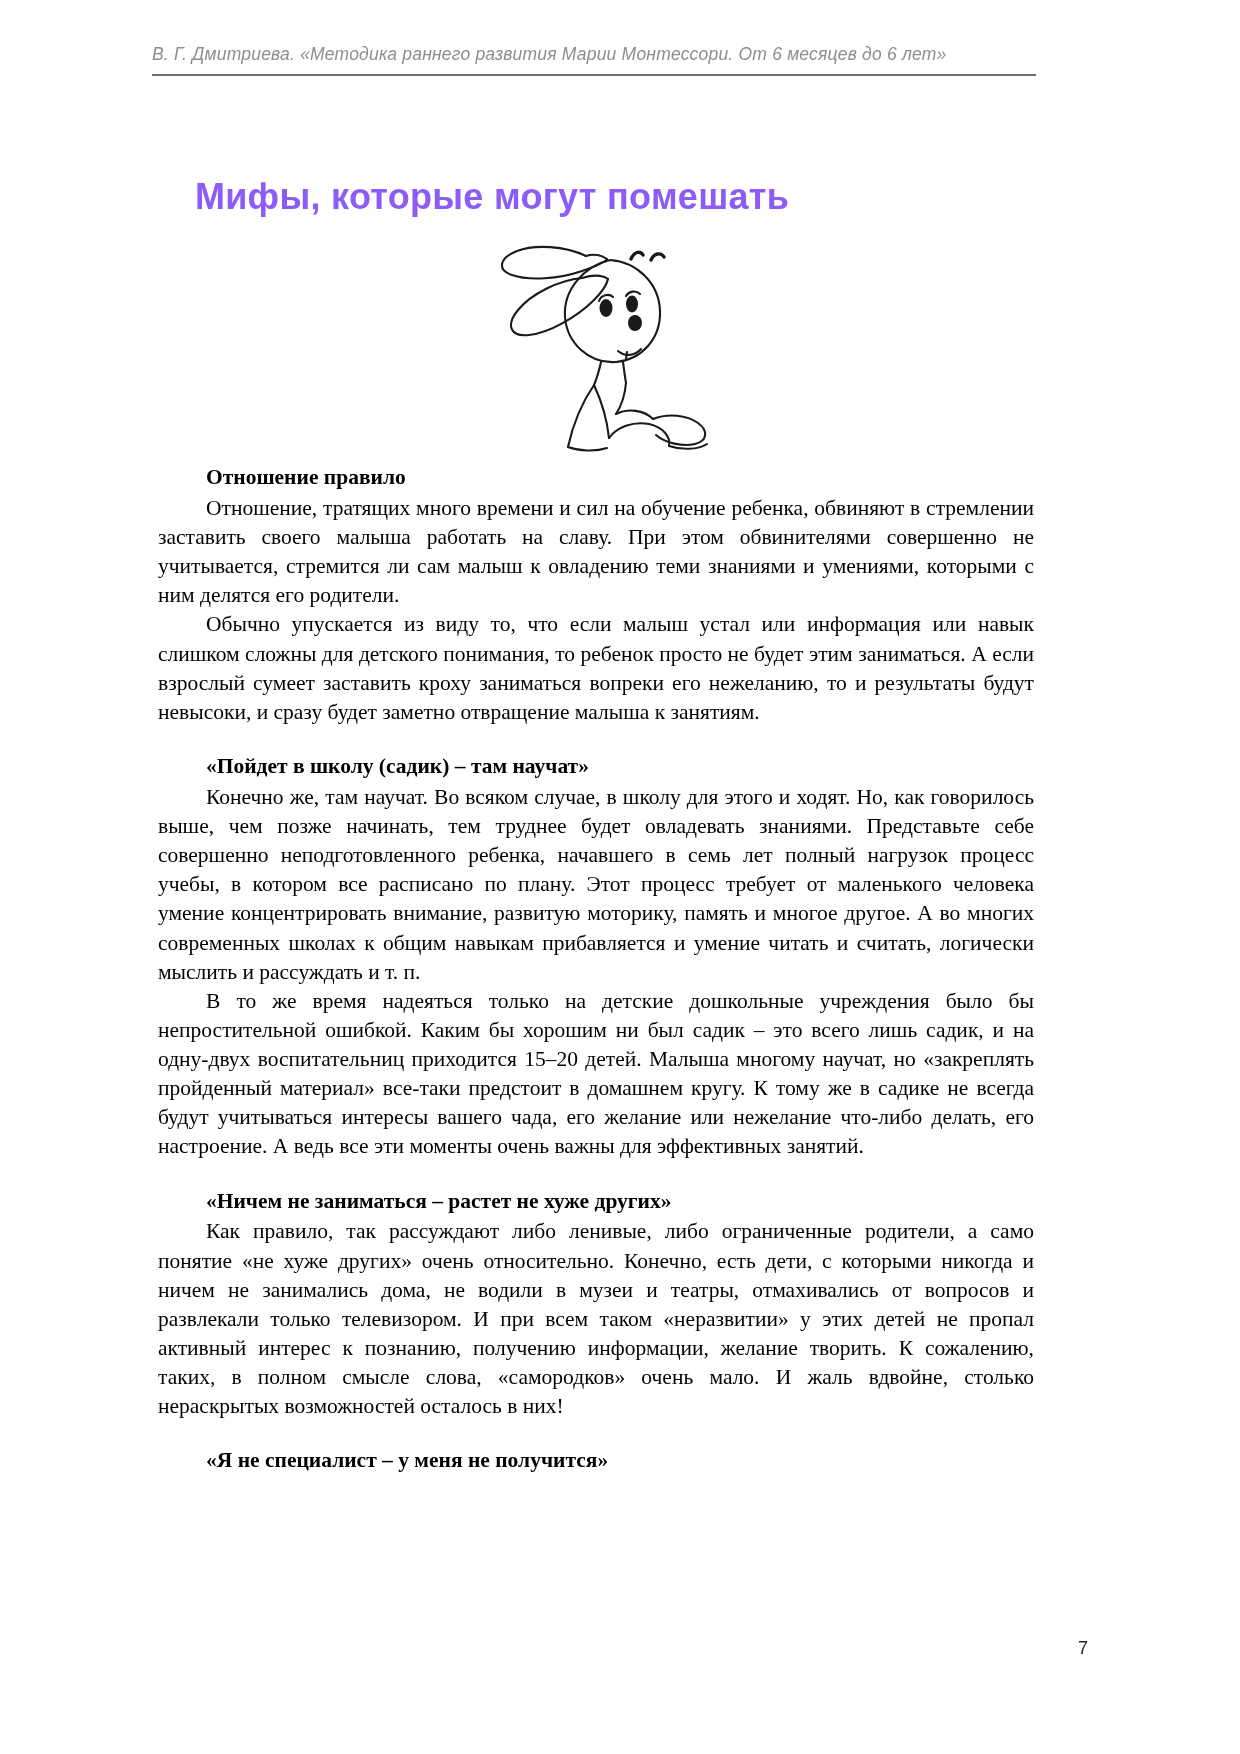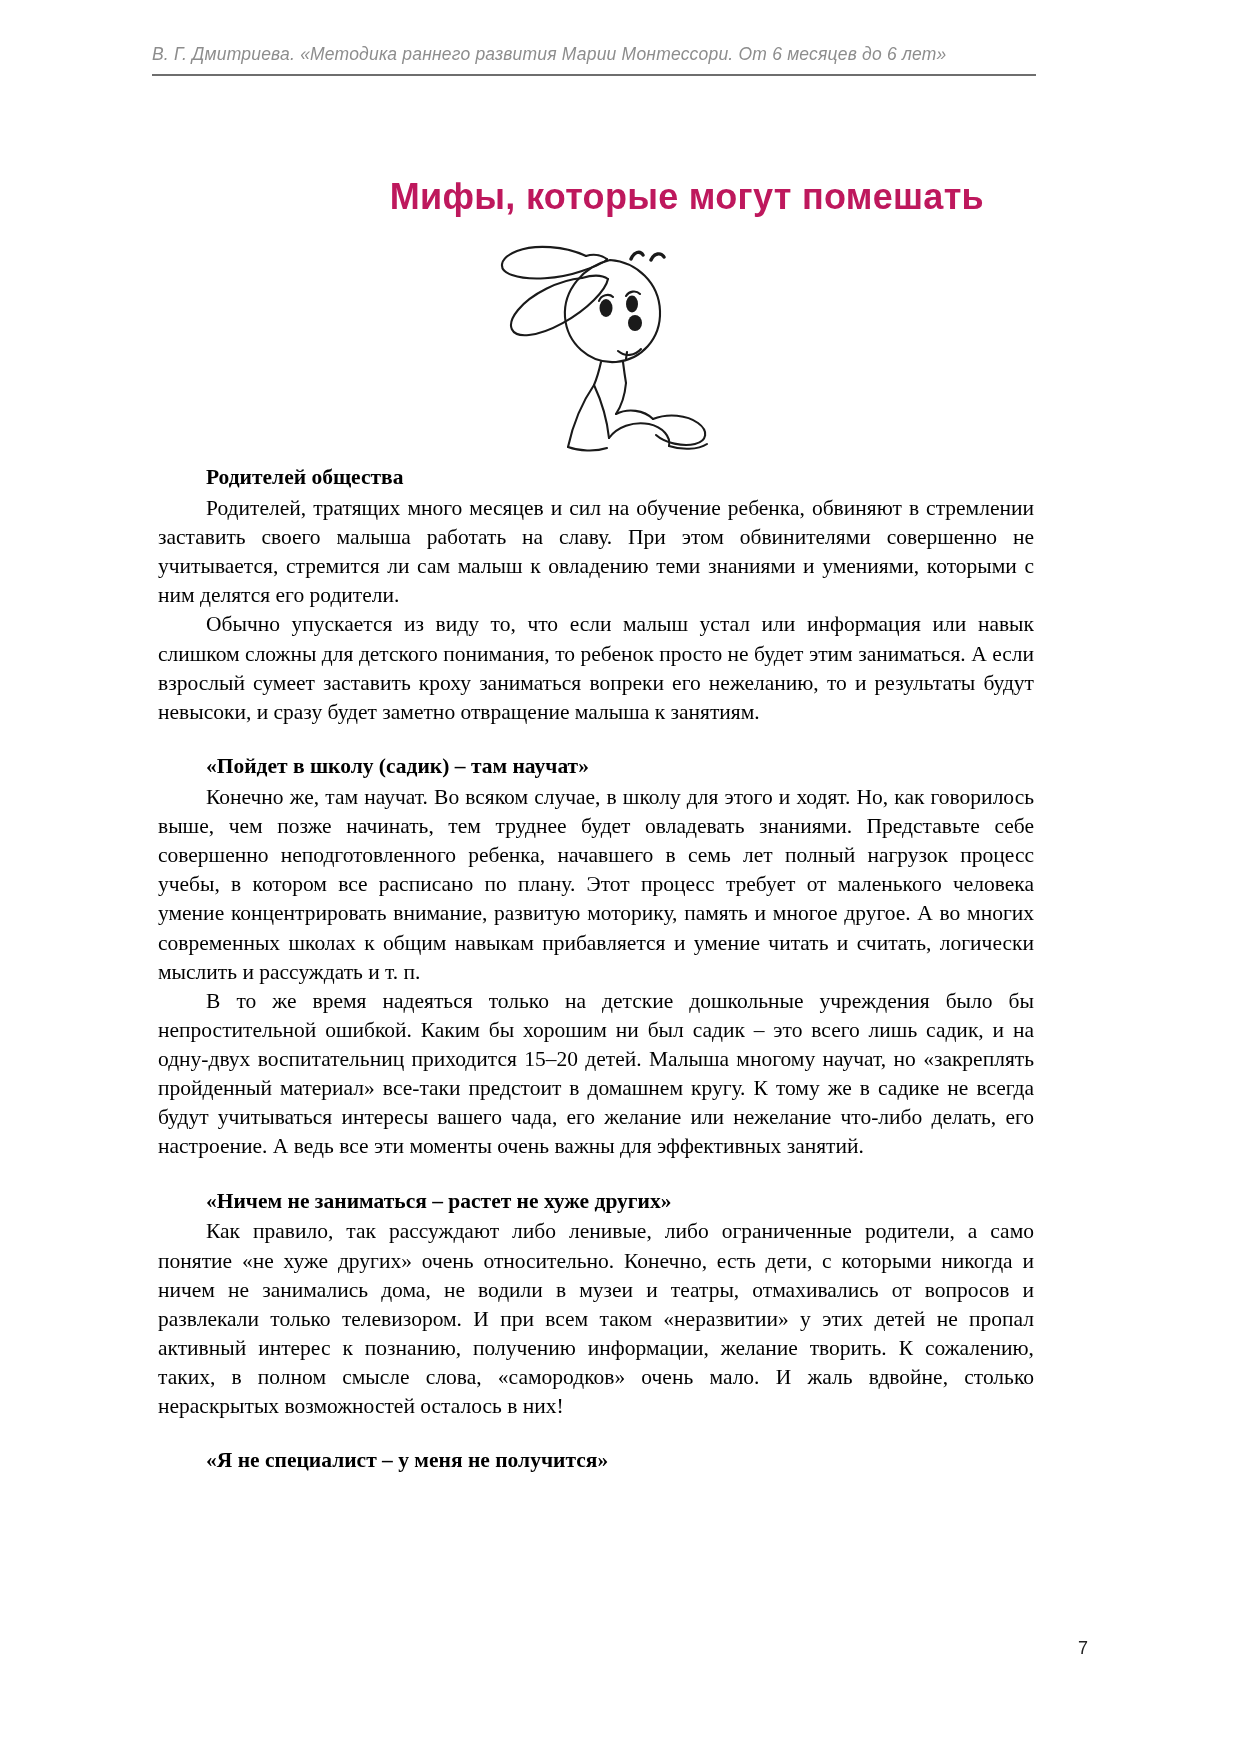--- a/index.html
+++ b/index.html
@@ -44,26 +44,26 @@
     background: #6e6e6e;
     width: 100%;
   }
 
   
   .chapter-title {
     position: absolute;
     left: 0;
     top: 152px;
     width: 984px;
-    text-align: right;
+    text-align: center;
     font-family: "Liberation Sans", "DejaVu Sans", sans-serif;
     font-weight: bold;
     font-size: 36px;
     letter-spacing: 0.3px;
-    color: #be185d;
+    color: #8b5cf6;
   }
 
   
   .illustration {
     position: absolute;
     left: 455px;
     top: 238px;
     width: 290px;
     height: 215px;
   }
@@ -155,22 +155,22 @@
 
       <path d="M198 181 C213 175 232 177 243 185 C254 193 252 203 240 206 C228 209 210 205 201 197"></path>
       <path d="M214 208 C226 212 243 212 252 206"></path>
 
       <path d="M113 209 C124 213 140 214 152 210"></path>
     </svg>
   </div>
 
   <div class="content">
 
-    <div class="section-heading">Родителей общества</div>
-    <p class="para first">Родителей, тратящих много месяцев и сил на обучение ребенка, обвиняют в стремлении заставить своего малыша работать на славу. При этом обвинителями совершенно не учитывается, стремится ли сам малыш к овладению теми знаниями и умениями, которыми с ним делятся его родители.</p>
+    <div class="section-heading">Отношение правило</div>
+    <p class="para first">Отношение, тратящих много времени и сил на обучение ребенка, обвиняют в стремлении заставить своего малыша работать на славу. При этом обвинителями совершенно не учитывается, стремится ли сам малыш к овладению теми знаниями и умениями, которыми с ним делятся его родители.</p>
     <p class="para">Обычно упускается из виду то, что если малыш устал или информация или навык слишком сложны для детского понимания, то ребенок просто не будет этим заниматься. А если взрослый сумеет заставить кроху заниматься вопреки его нежеланию, то и результаты будут невысоки, и сразу будет заметно отвращение малыша к занятиям.</p>
 
     <div class="section-heading heading-spacer-top">«Пойдет в школу (садик) – там научат»</div>
     <p class="para first">Конечно же, там научат. Во всяком случае, в школу для этого и ходят. Но, как говорилось выше, чем позже начинать, тем труднее будет овладевать знаниями. Представьте себе совершенно неподготовленного ребенка, начавшего в семь лет полный нагрузок процесс учебы, в котором все расписано по плану. Этот процесс требует от маленького человека умение концентрировать внимание, развитую моторику, память и многое другое. А во многих современных школах к общим навыкам прибавляется и умение читать и считать, логически мыслить и рассуждать и т. п.</p>
     <p class="para">В то же время надеяться только на детские дошкольные учреждения было бы непростительной ошибкой. Каким бы хорошим ни был садик – это всего лишь садик, и на одну-двух воспитательниц приходится 15–20 детей. Малыша многому научат, но «закреплять пройденный материал» все-таки предстоит в домашнем кругу. К тому же в садике не всегда будут учитываться интересы вашего чада, его желание или нежелание что-либо делать, его настроение. А ведь все эти моменты очень важны для эффективных занятий.</p>
 
     <div class="section-heading heading-spacer-top">«Ничем не заниматься – растет не хуже других»</div>
     <p class="para first">Как правило, так рассуждают либо ленивые, либо ограниченные родители, а само понятие «не хуже других» очень относительно. Конечно, есть дети, с которыми никогда и ничем не занимались дома, не водили в музеи и театры, отмахивались от вопросов и развлекали только телевизором. И при всем таком «неразвитии» у этих детей не пропал активный интерес к познанию, получению информации, желание творить. К сожалению, таких, в полном смысле слова, «самородков» очень мало. И жаль вдвойне, столько нераскрытых возможностей осталось в них!</p>
 
     <div class="section-heading heading-spacer-top">«Я не специалист – у меня не получится»</div>

